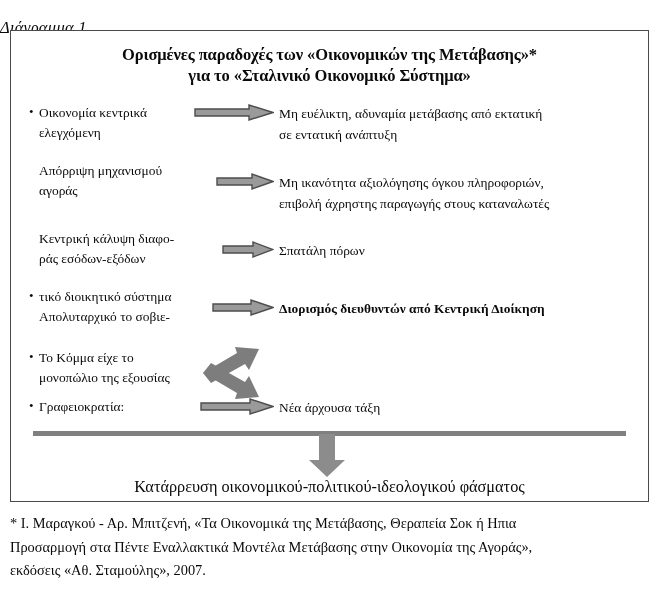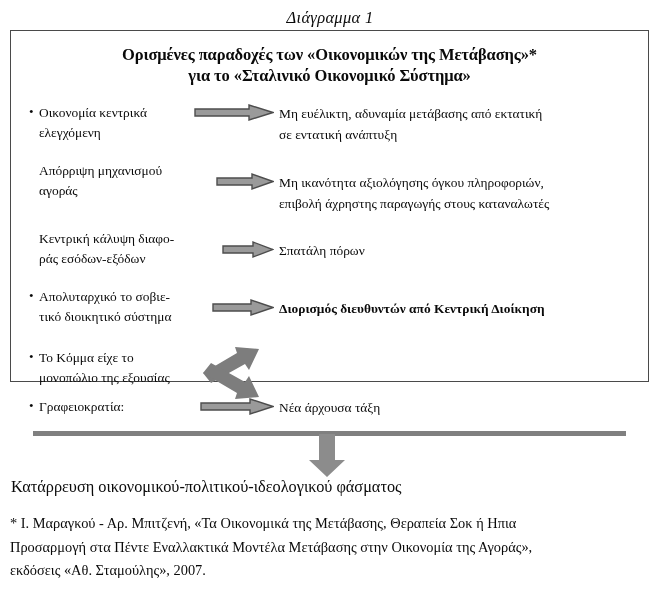--- a/index.html
+++ b/index.html
@@ -11,36 +11,36 @@
     width: 660px;
     height: 596px;
     font-family: "Liberation Serif", "DejaVu Serif", serif;
     color: #0a0a0a;
     position: relative;
     overflow: hidden;
   }
 
   
   .caption {
-    text-align: center;
+    text-align: left;
     font-style: italic;
     font-size: 16.5px;
     letter-spacing: 0.3px;
-    padding-top: 8px;
+    padding-top: 18px;
     height: 24px;
     line-height: 20px;
   }
 
   
   .diagram-box {
     position: absolute;
     left: 10px;
     top: 30px;
     width: 639px;
-    height: 352px;
+    height: 472px;
     border: 1.6px solid #4a4a4a;
     box-sizing: border-box;
     background: #fff;
   }
 
   .heading {
     text-align: center;
     font-weight: bold;
     font-size: 16.5px;
     line-height: 21px;
@@ -131,21 +131,21 @@
     width: 44px;
     height: 44px;
   }
   .down-arrow svg { display: block; }
 
   .conclusion {
     position: absolute;
     left: 0;
     right: 0;
     top: 445px;
-    text-align: left;
+    text-align: center;
     font-size: 16.3px;
     line-height: 22px;
   }
 
   
   .footnote {
     position: absolute;
     left: 10px;
     top: 512px;
     width: 640px;
@@ -218,22 +218,22 @@
         </div>
       </div>
       <div class="right-col" style="padding-top:11px;">
         <span class="ln">Σπατάλη πόρων</span>
       </div>
     </div>
 
     <div class="row" style="margin-top:19px;">
       <div class="left-col">
         <span class="bullet">•</span>
+        <span class="txt">τικό διοικητικό σύστημα</span>
         <span class="txt">Απολυταρχικό το σοβιε-</span>
-        <span class="txt">τικό διοικητικό σύστημα</span>
       </div>
       <div class="arrow-col">
         <div class="barrow" style="left:18px;width:62px;top:12px;">
           <svg viewBox="0 0 62 17" preserveAspectRatio="none">
             <path d="M1,5 L39,5 L39,1 L61,8.5 L39,16 L39,12 L1,12 Z" fill="#9a9a9a" stroke="#4d4d4d" stroke-width="1.4"></path>
           </svg>
         </div>
       </div>
       <div class="right-col" style="padding-top:11px;font-weight:bold;">
         <span class="ln">Διορισμός διευθυντών από Κεντρική Διοίκηση</span>

